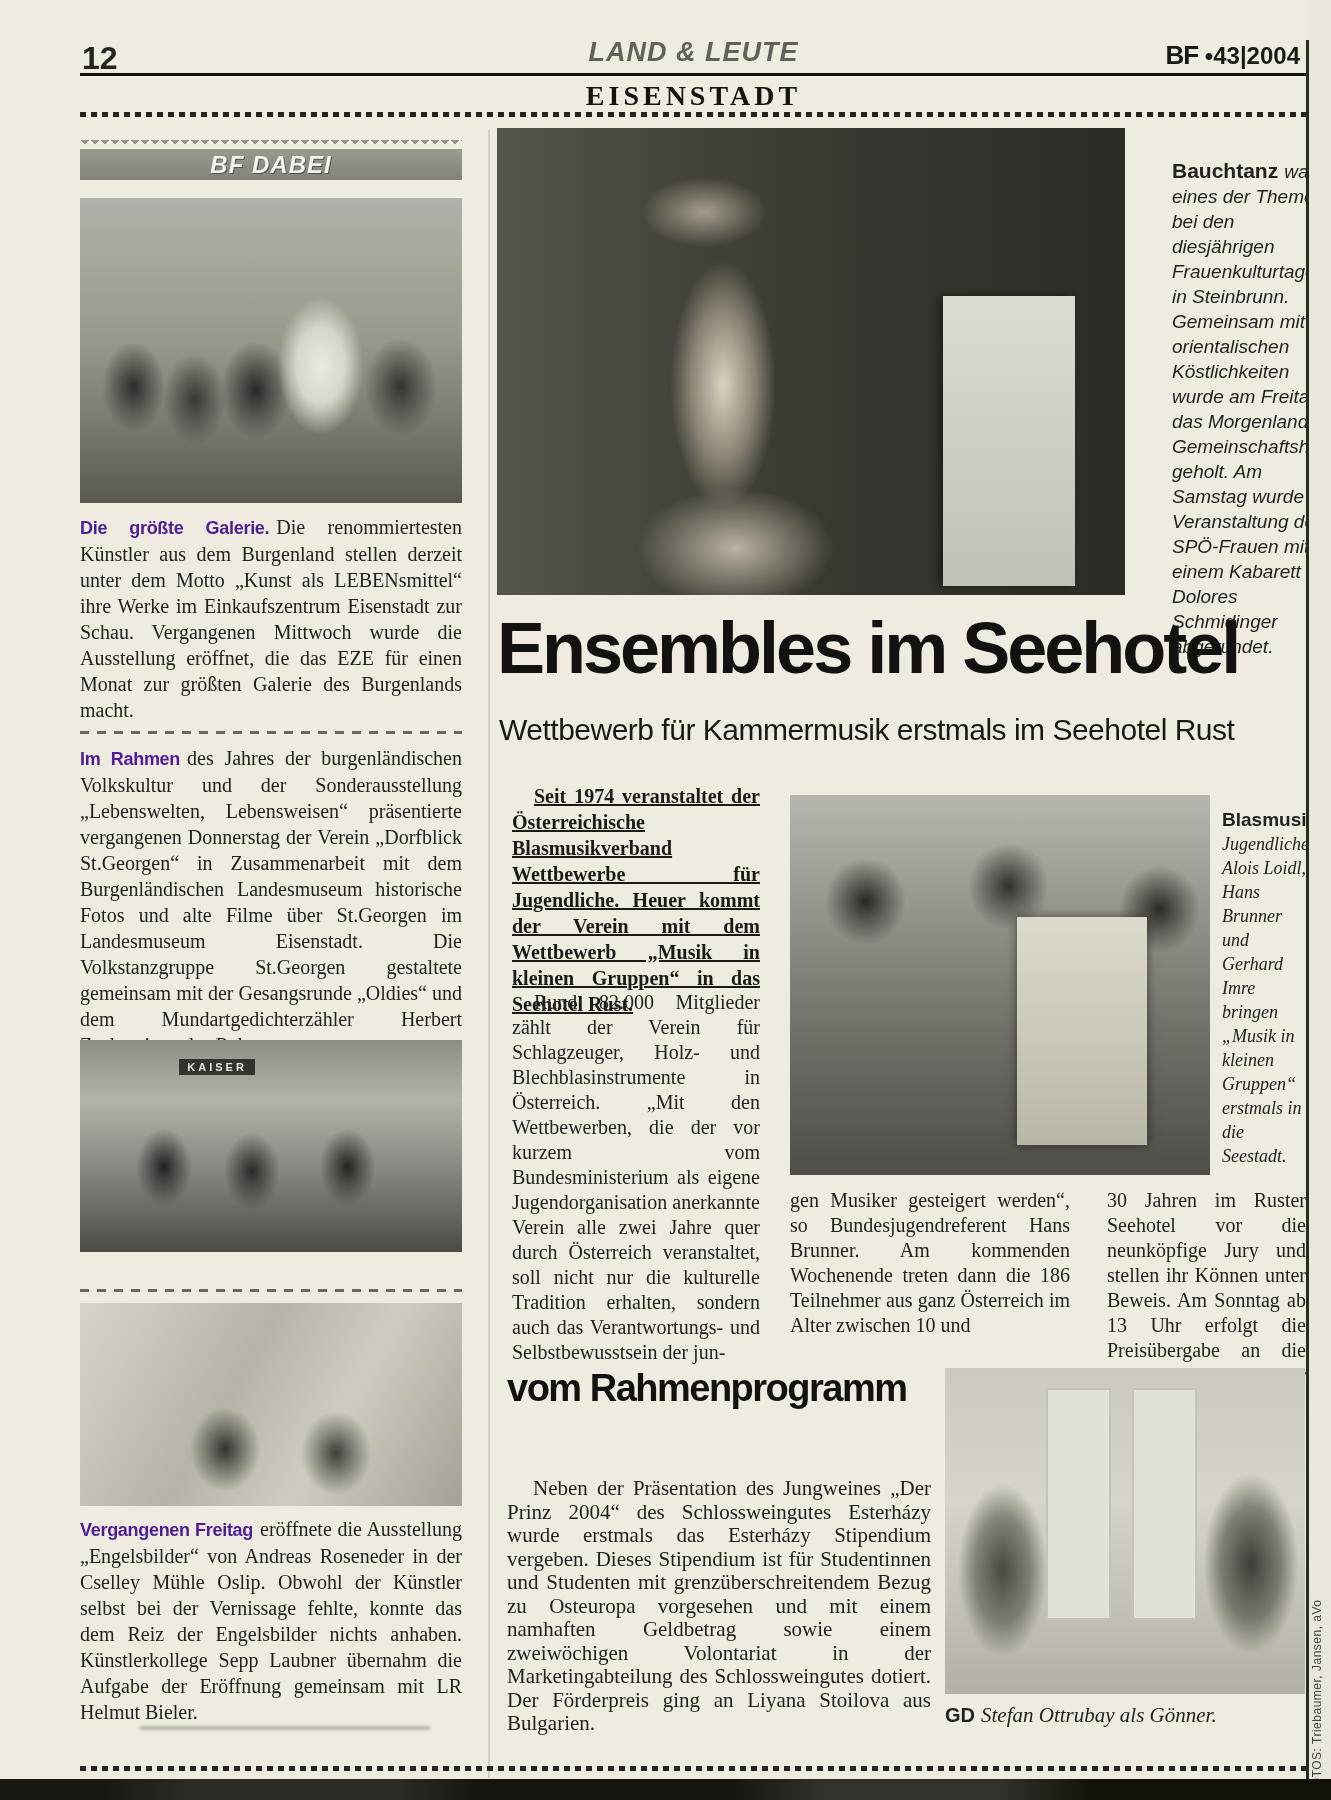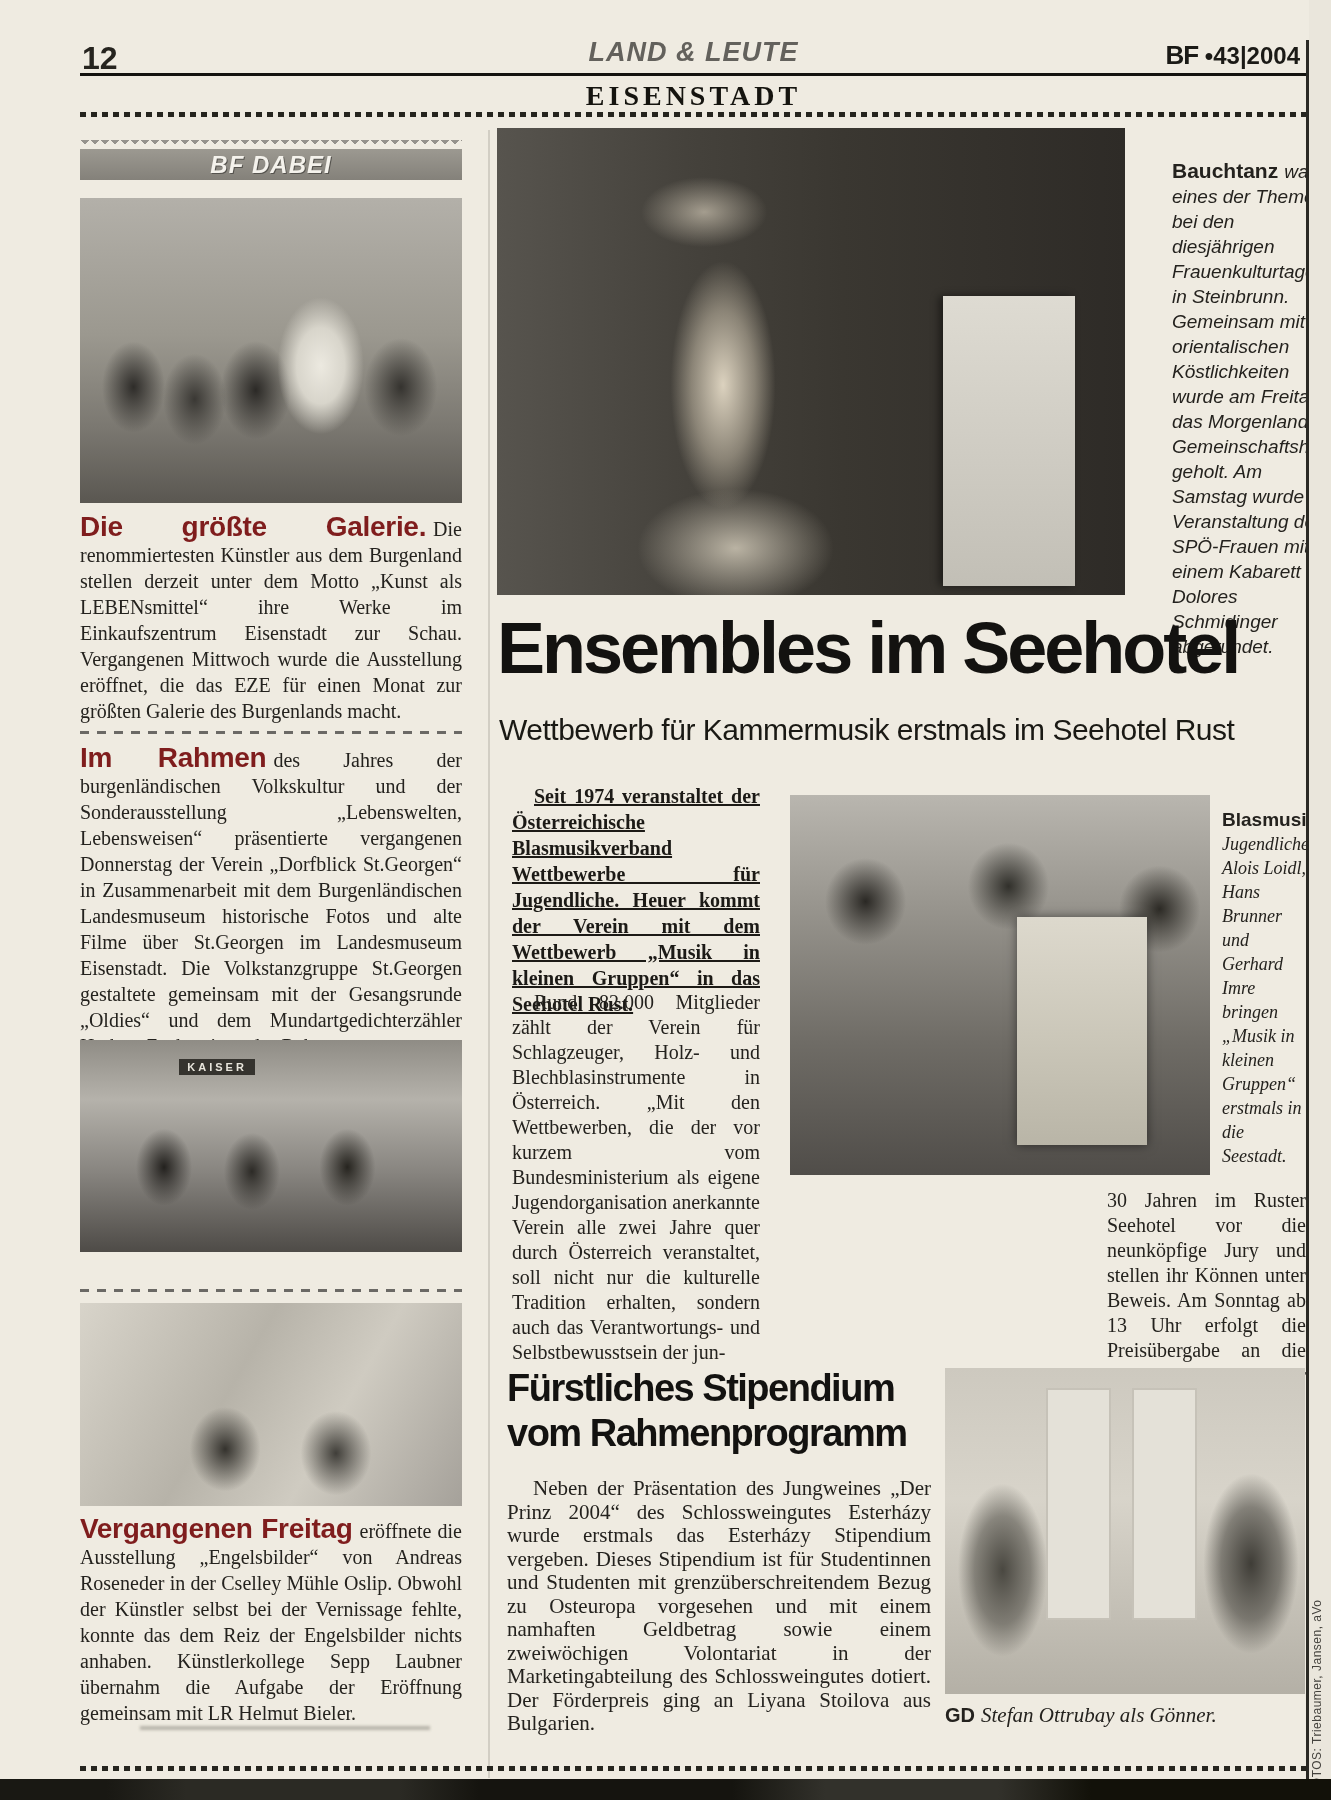--- a/index.html
+++ b/index.html
@@ -23,22 +23,22 @@
   .dashline{height:3px;background:repeating-linear-gradient(90deg,#6b6965 0 9px,transparent 9px 17px);}
   
   .teeth{height:9px;background:
     linear-gradient(135deg,#95928c 25%,transparent 25%) -5px 0/10px 9px repeat-x,
     linear-gradient(225deg,#95928c 25%,transparent 25%) -5px 0/10px 9px repeat-x;}
   .banner{background:linear-gradient(180deg,#9c9991 0%,#84817a 100%);
     display:flex;align-items:center;justify-content:center;}
   .banner-label{font-family:"Liberation Sans",sans-serif;font-weight:700;font-style:italic;
     font-size:24px;color:#f4f2ec;letter-spacing:1px;text-shadow:1px 1px 0 #55534e;}
   .body-text{font-size:20px;line-height:26px;text-align:justify;color:#24221e;}
-  .lead-in{font-family:"Liberation Sans",sans-serif;font-weight:700;font-size:28px;
-    letter-spacing:-0.3px;margin-right:7px;color:#7f1d1d;}
+  .lead-in{font-family:"Liberation Sans",sans-serif;font-weight:700;font-size:18px;
+    letter-spacing:-0.3px;margin-right:7px;color:#4c1d95;}
   
   .photo{overflow:hidden;}
   .photo-gallery{background:
     radial-gradient(ellipse 60px 95px at 63% 55%, #ece9e0 0%, #d8d5cb 40%, transparent 72%),
     radial-gradient(ellipse 45px 65px at 14% 62%, #2e2c29 0%, transparent 70%),
     radial-gradient(ellipse 45px 65px at 30% 66%, #3a3834 0%, transparent 70%),
     radial-gradient(ellipse 50px 70px at 46% 63%, #2b2926 0%, transparent 70%),
     radial-gradient(ellipse 52px 70px at 84% 62%, #35332f 0%, transparent 70%),
     linear-gradient(180deg,#b3b0a9 0%,#9b988f 45%,#7b7871 75%,#5a5751 100%);}
   .photo-dancer{background:
@@ -169,24 +169,24 @@
   <p class="abs col-text indent" style="left:512px;top:990px;width:248px;">Rund 82.000 Mitglieder zählt der Verein für Schlagzeuger, Holz- und Blechblasinstrumente in Österreich. „Mit den Wettbewerben, die der vor kurzem vom Bundesministerium als eigene Jugendorganisation anerkannte Verein alle zwei Jahre quer durch Österreich veranstaltet, soll nicht nur die kulturelle Tradition erhalten, sondern auch das Verantwortungs- und Selbstbewusstsein der jun-</p>
 
   <div class="abs photo photo-trio" style="left:790px;top:795px;width:420px;height:380px;">
     <div class="poster"></div>
   </div>
 
   <p class="abs caption-serif" style="left:1222px;top:808px;width:84px;">
     <span class="cap-lead">Blasmusik</span><span>für Jugendliche! Alois Loidl, Hans Brunner und Gerhard Imre bringen „Musik in kleinen Gruppen“ erstmals in die Seestadt.</span>
   </p>
 
+  <p class="abs col-text" style="left:790px;top:1188px;width:280px;">gen Musiker gesteigert werden“, so Bundesjugendreferent Hans Brunner. Am kommenden Wochenende treten dann die 186 Teilnehmer aus ganz Österreich im Alter zwischen 10 und</p>
   <p class="abs col-text" style="left:1107px;top:1188px;width:199px;">30 Jahren im Ruster Seehotel vor die neunköpfige Jury und stellen ihr Können unter Beweis. Am Sonntag ab 13 Uhr erfolgt die Preisübergabe an die Gewinner in der Tennishalle.</p>
 
   <div class="abs" style="left:507px;top:1366px;">
-    <div class="headline-md">Fürstliches Stipendium</div>
     <div class="headline-md">vom Rahmenprogramm</div>
   </div>
 
   <p class="abs stip-body" style="left:507px;top:1477px;width:424px;">Neben der Präsentation des Jungweines „Der Prinz 2004“ des Schlossweingutes Esterházy wurde erstmals das Esterházy Stipendium vergeben. Dieses Stipendium ist für Studentinnen und Studenten mit grenzüberschreitendem Bezug zu Osteuropa vorgesehen und mit einem namhaften Geldbetrag sowie einem zweiwöchigen Volontariat in der Marketingabteilung des Schlossweingutes dotiert. Der Förderpreis ging an Liyana Stoilova aus Bulgarien.</p>
 
   <div class="abs photo photo-handover" style="left:945px;top:1368px;width:360px;height:326px;">
     <div class="door-panel" style="left:28%;"></div>
     <div class="door-panel" style="left:52%;"></div>
   </div>
 

